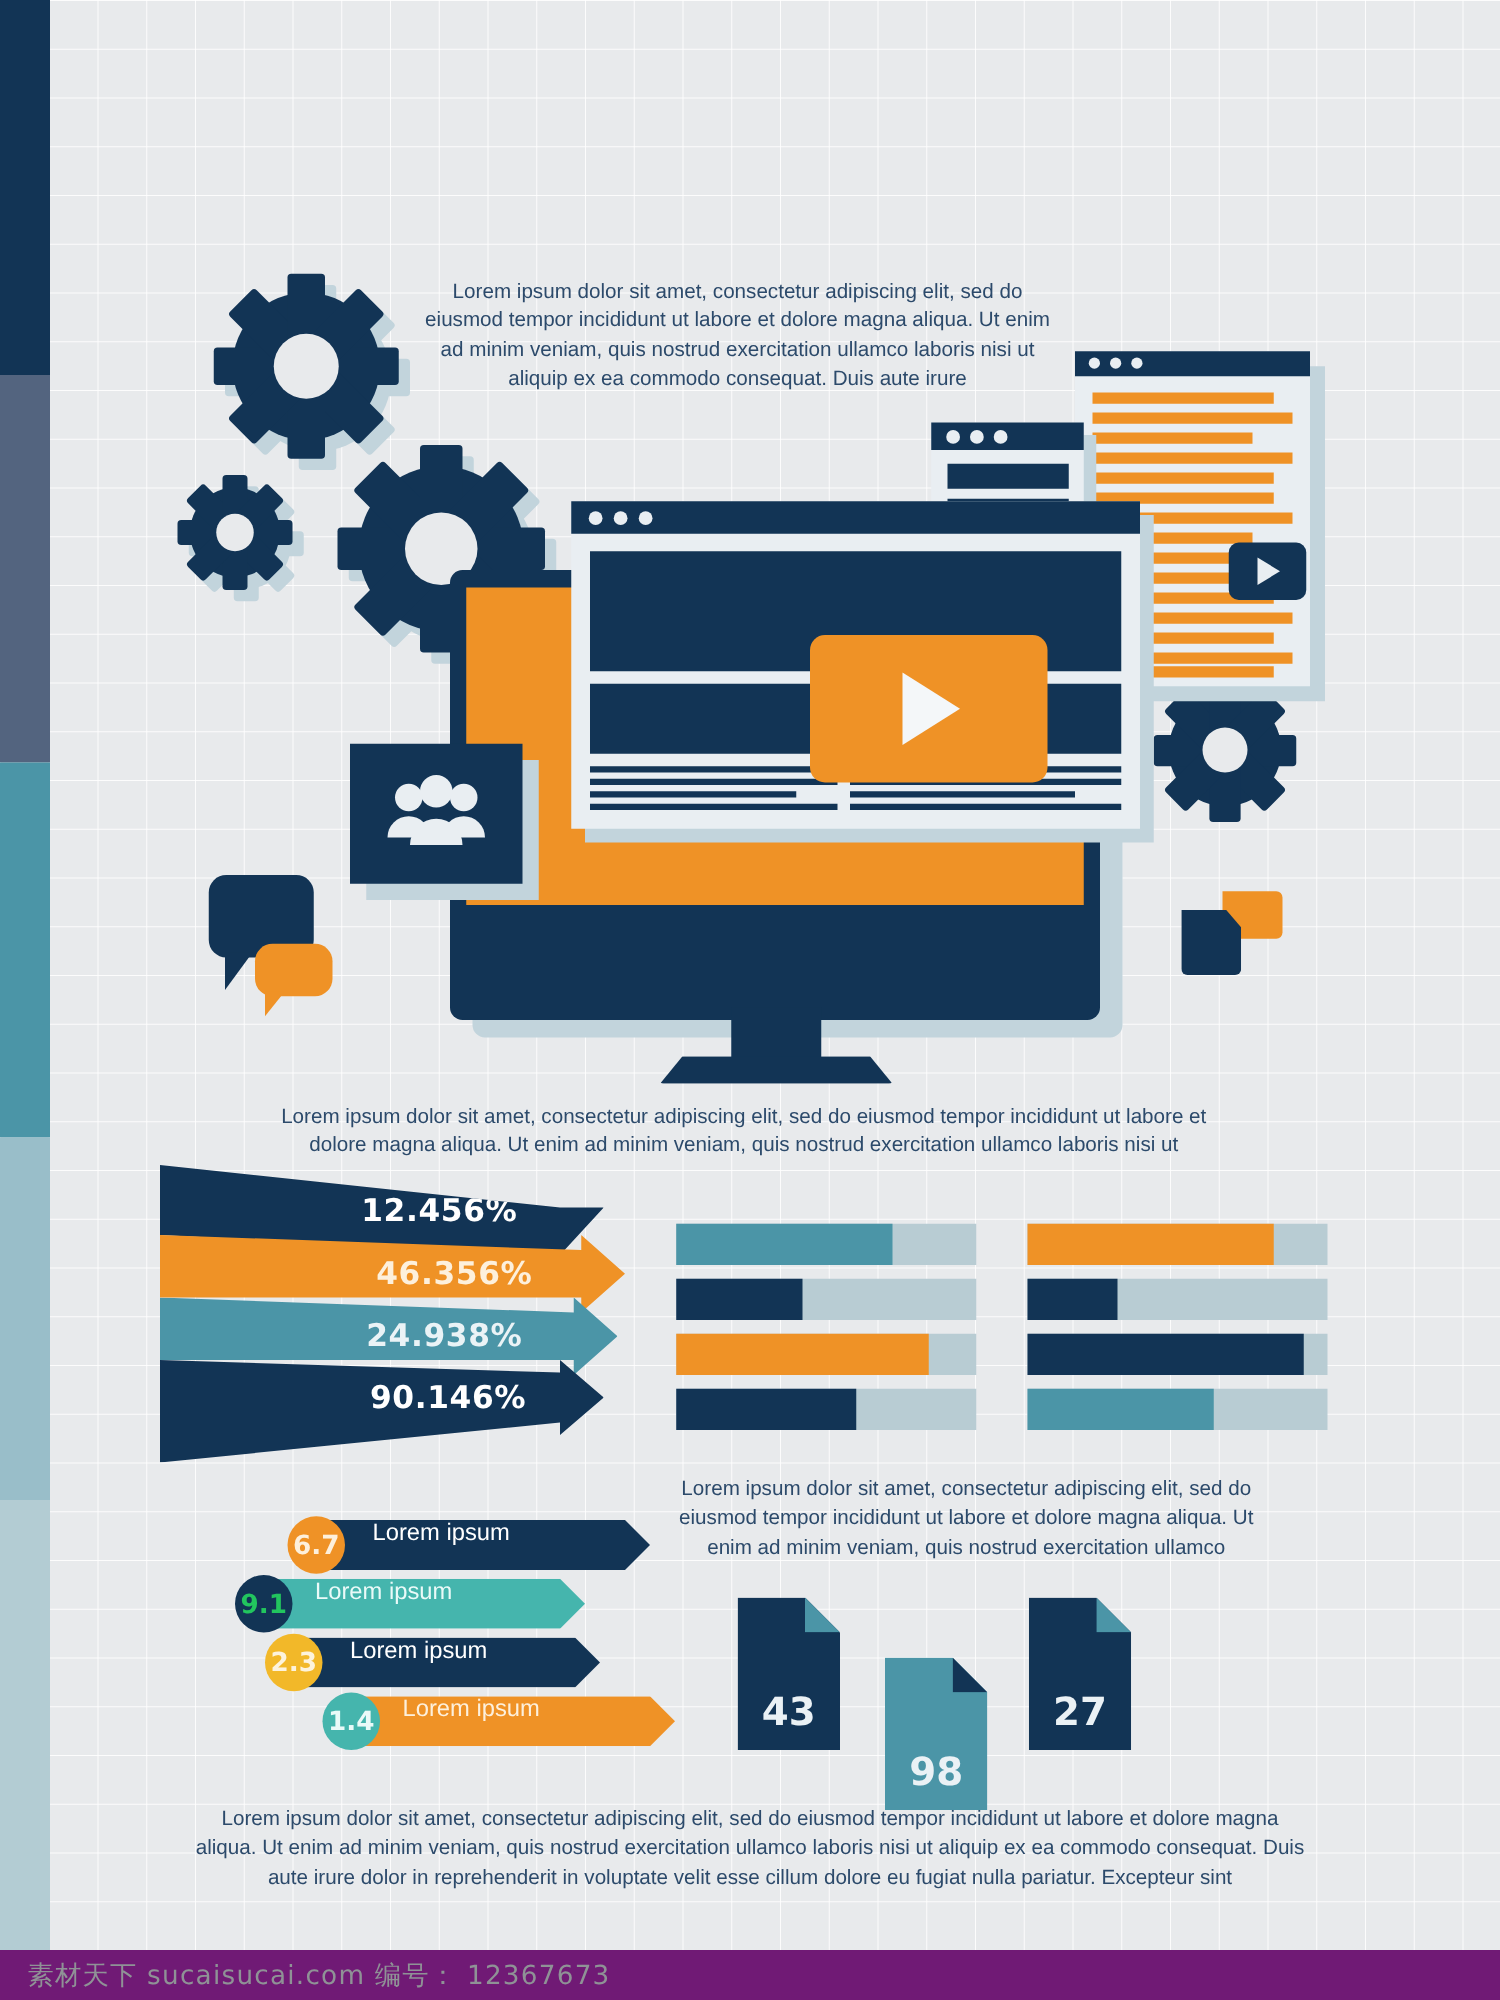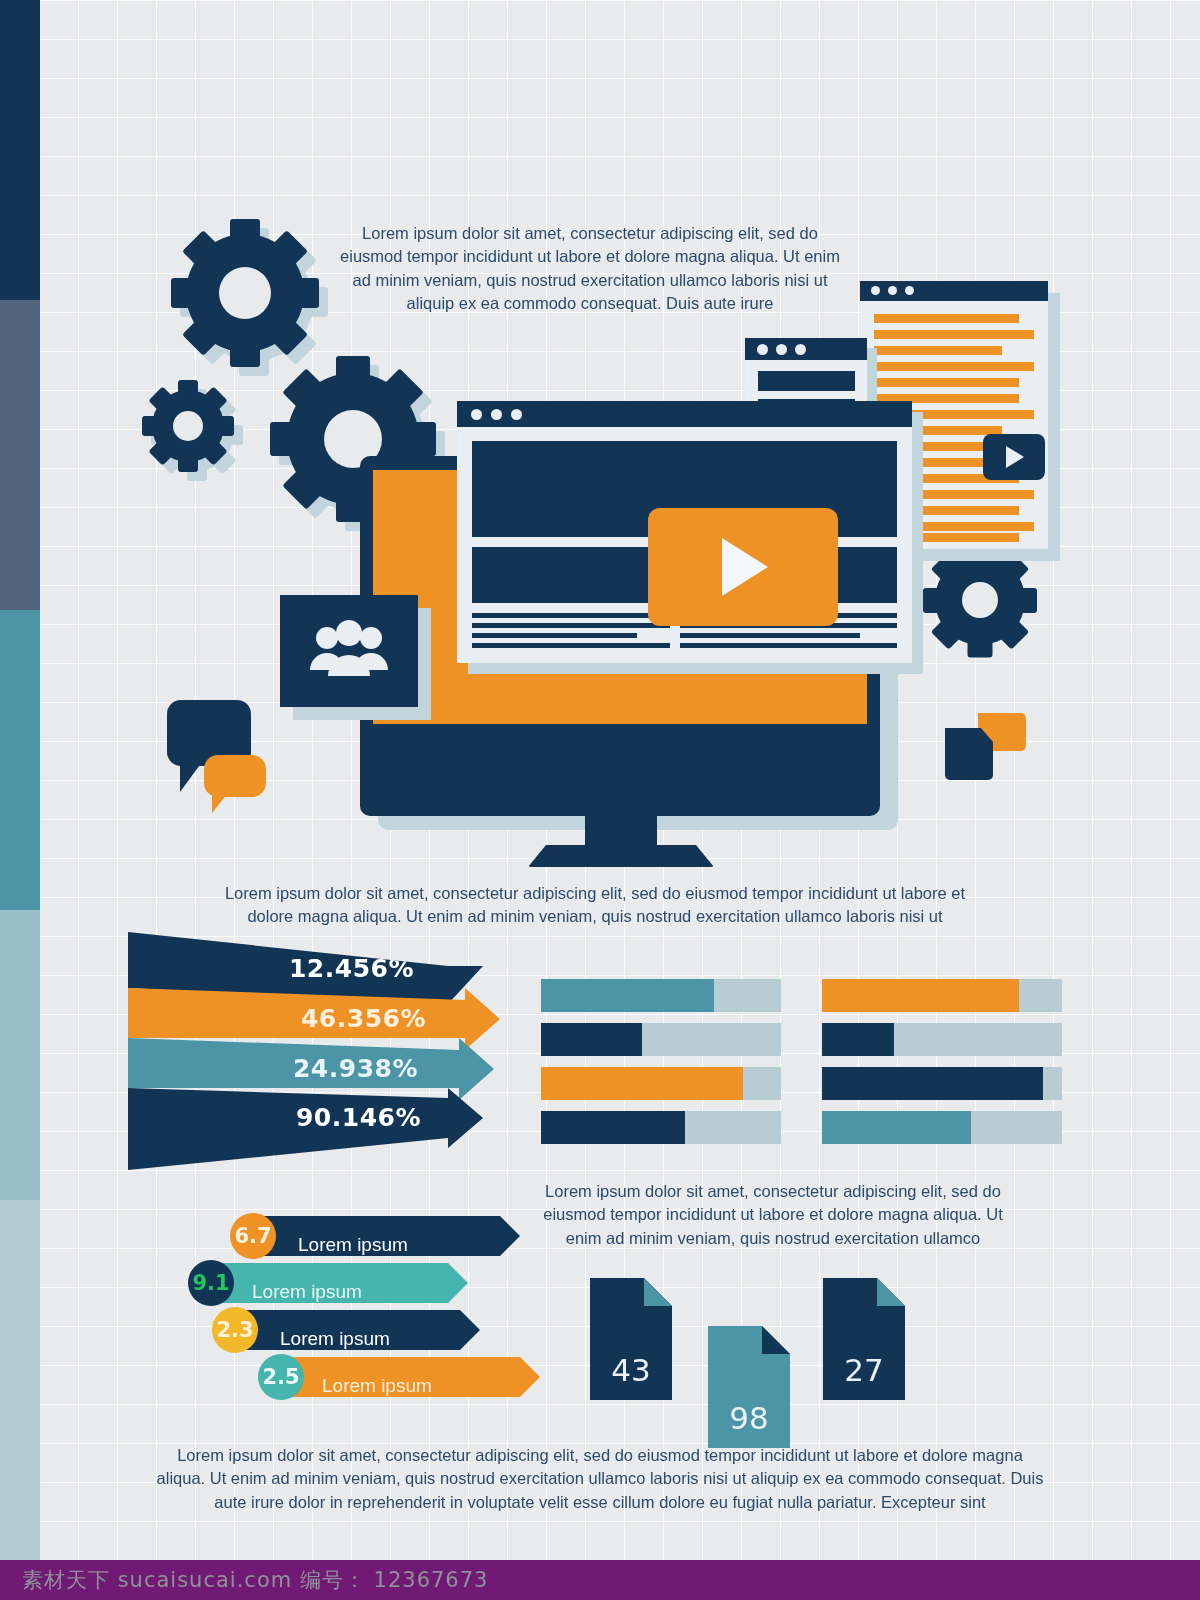--- a/index.html
+++ b/index.html
@@ -125,31 +125,31 @@
   .fill{position:absolute;}
 
   
   .nrow{position:absolute;height:40px;}
   .narrow{position:absolute;top:0;height:40px;}
   .ncirc{
     position:absolute;border-radius:50%;display:flex;align-items:center;justify-content:center;
     font-family:"DejaVu Sans",sans-serif;font-weight:bold;font-size:21px;z-index:3;
   }
   .nlabel{
-    position:absolute;top:0;height:40px;display:flex;align-items:flex-end;
+    position:absolute;top:0;height:40px;display:flex;align-items:flex-start;
     font-size:19px;z-index:2;font-family:"Liberation Sans",sans-serif;
   }
 
   
   .doccard{position:absolute;width:82px;height:122px;}
   .docbody{position:absolute;inset:0;}
   .docfold{position:absolute;right:0;top:0;width:28px;height:28px;}
   .docnum{
     position:absolute;left:0;right:0;bottom:12px;text-align:center;
-    font-family:"DejaVu Sans",sans-serif;font-weight:normal;font-size:31px;color:#eaf1f5;
+    font-family:"DejaVu Sans",sans-serif;font-weight:bold;font-size:31px;color:#eaf1f5;
   }
 
   
   .wm{
     position:absolute;left:0;top:1560px;width:1200px;height:40px;background:#701a75;
     display:flex;align-items:center;
   }
   .wm-txt{
     margin-left:22px;color:#8f9296;font-size:21px;letter-spacing:1px;
     font-family:"DejaVu Sans",sans-serif;
@@ -407,21 +407,21 @@
       <span>2.3</span>
     </div>
     <div class="nlabel" style="left:68px;color:#ffffff;">
       <span>Lorem ipsum</span>
     </div>
   </div>
 
   <div class="nrow" style="left:258px;top:1357px;width:290px;">
     <div class="narrow" style="left:18px;width:264px;background:#ef9226;clip-path:polygon(0 0,244px 0,264px 20px,244px 40px,0 40px);"></div>
     <div class="ncirc" style="left:0;top:-3px;width:46px;height:46px;background:#45b5ad;color:#eafaf8;">
-      <span>2.5</span>
+      <span>1.4</span>
     </div>
     <div class="nlabel" style="left:64px;color:#fdf0dc;">
       <span>Lorem ipsum</span>
     </div>
   </div>
 
   <div class="doccard" style="left:590px;top:1278px;">
     <div class="docbody" style="background:#123455;clip-path:polygon(0 0,54px 0,82px 28px,82px 122px,0 122px);"></div>
     <div class="docfold" style="background:#4b95a7;clip-path:polygon(0 0,28px 28px,0 28px);"></div>
     <div class="docnum">43</div>

